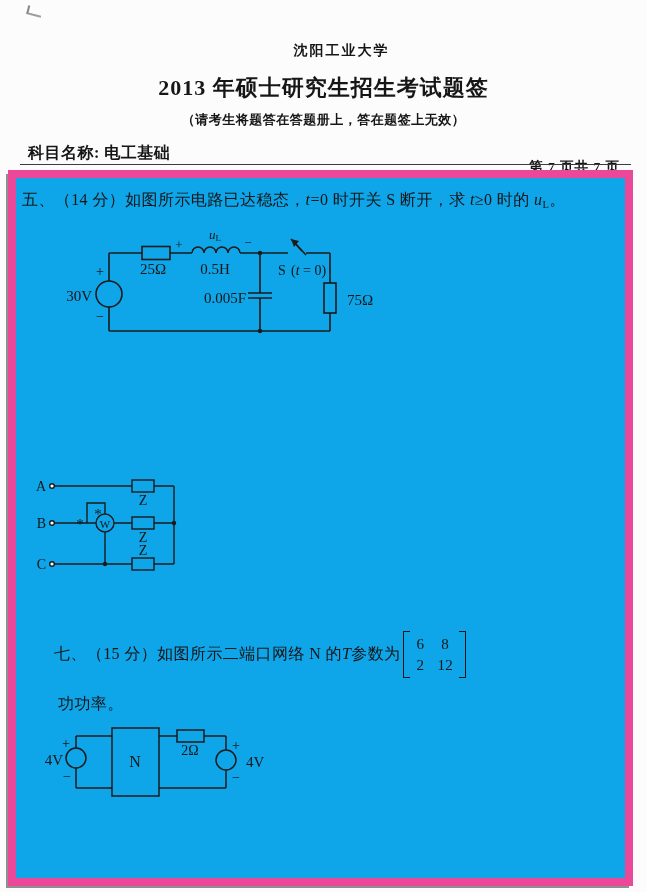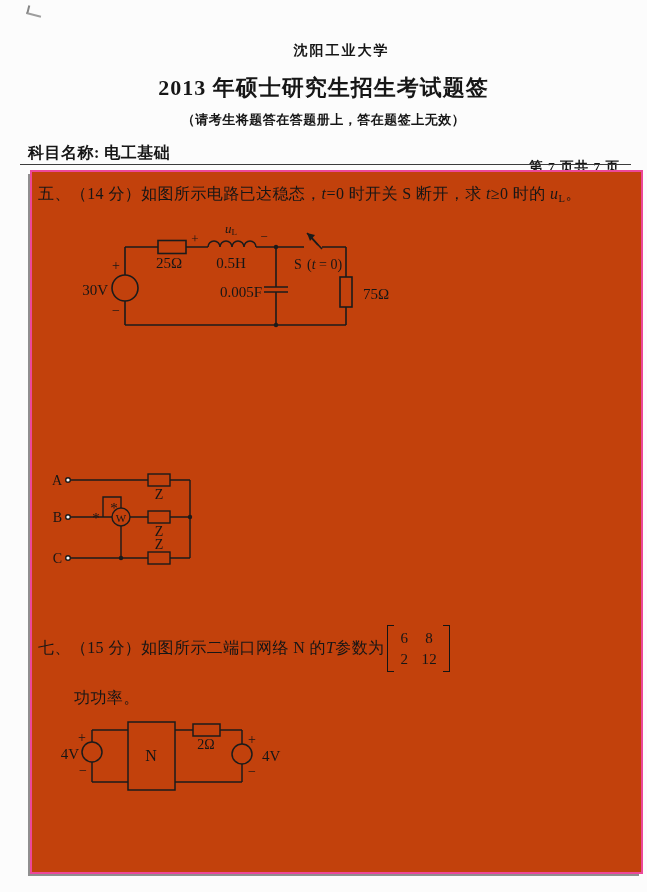--- a/index.html
+++ b/index.html
@@ -9,28 +9,28 @@
     font-family:"Liberation Serif","DejaVu Serif",serif;
   }
   .center { position:absolute; left:0; right:0; text-align:center; }
   .university { top:42px; font-size:14px; font-weight:bold; letter-spacing:2px;margin-left:36px; }
   .title { top:73px; font-size:22px; font-weight:bold; letter-spacing:1px; }
   .notice { top:111px; font-size:13px; font-weight:bold; letter-spacing:0.5px; }
   .subject { position:absolute; left:28px; top:143px; font-size:16px; font-weight:bold; letter-spacing:0.5px; }
   .pagenum { position:absolute; right:27px; top:145px; font-size:13.5px; font-weight:bold; letter-spacing:1px;margin-top:13px; }
   .rule { position:absolute; left:20px; top:164px; width:611px; height:0; border-top:1.6px solid #3c3c3c; }
   .exam-box {
-    position:absolute; left:30px; top:170px; width:609px; height:700px;
-    border:2px solid #ec4899; background:#c2410c;
+    position:absolute; left:8px; top:170px; width:609px; height:700px;
+    border:8px solid #ec4899; background:#0ea5e9;
     box-shadow:-3px 3px 0 -1px #8f8f8f;
   }
   .qtext { position:absolute; font-size:16px; letter-spacing:0.4px; white-space:nowrap; }
   .it { font-style:italic; }
   .sub { font-size:10.5px; vertical-align:-3px; }
-  .q7row { display:flex; align-items:center; }
+  .q7row { display:flex; align-items:center;margin-left:32px; }
   .matrix { display:inline-flex; align-items:stretch; margin:0 3px; }
   .brk { width:6px; }
   .brk-l { border:1.8px solid #141414; border-right:none; }
   .brk-r { border:1.8px solid #141414; border-left:none; }
   .mx { display:grid; grid-template-columns:auto auto; column-gap:13px; row-gap:3px;
         padding:4px 6px; font-size:15px; line-height:1.2; text-align:center; }
   svg { position:absolute; overflow:visible; }
   svg text { font-family:"Liberation Serif","DejaVu Serif",serif; fill:#161616; }
   .artifact { position:absolute; left:27px; top:7px; width:13px; height:7px;
               border-left:2px solid #555; border-bottom:2px solid #777; transform:rotate(14deg); opacity:.7; }

